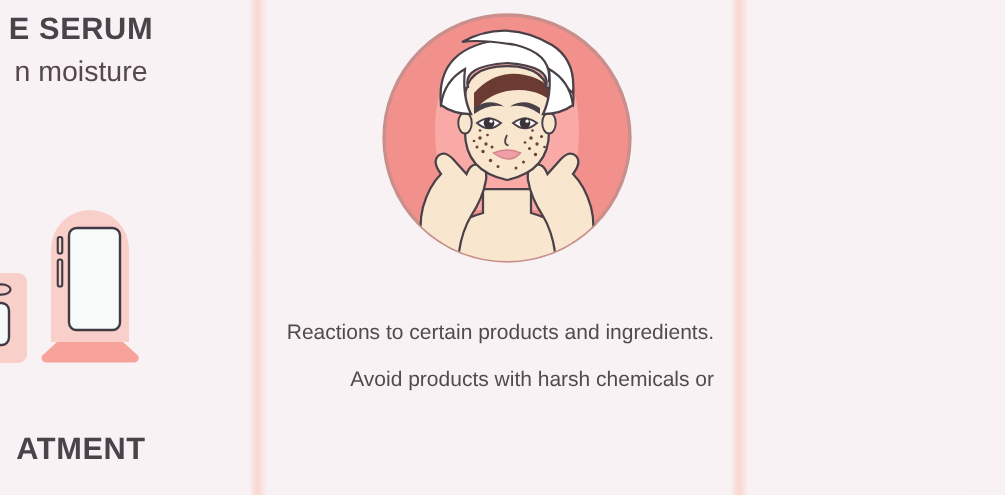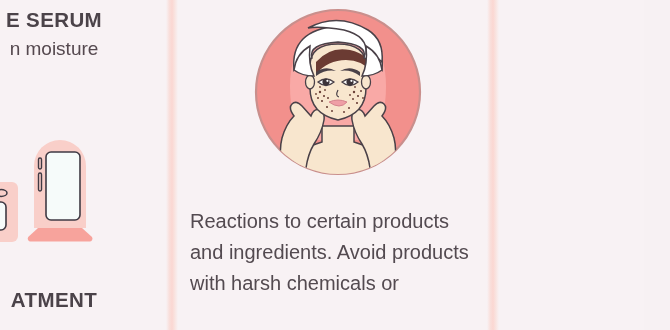--- a/index.html
+++ b/index.html
@@ -84,22 +84,22 @@
     left: 76px;
     top: 8px;
     width: 168px;
     height: 168px;
   }
   #center-text {
     position: absolute;
     left: 12px;
     top: 206px;
     width: 286px;
-    text-align: left;
-    font-size: 20px;
+    text-align: right;
+    font-size: 14px;
     line-height: 31px;
     color: #534a50;
   }
 
   
   #right-panel {
     position: absolute;
     left: 499px; top: 0;
     width: 171px; height: 330px;
   }

